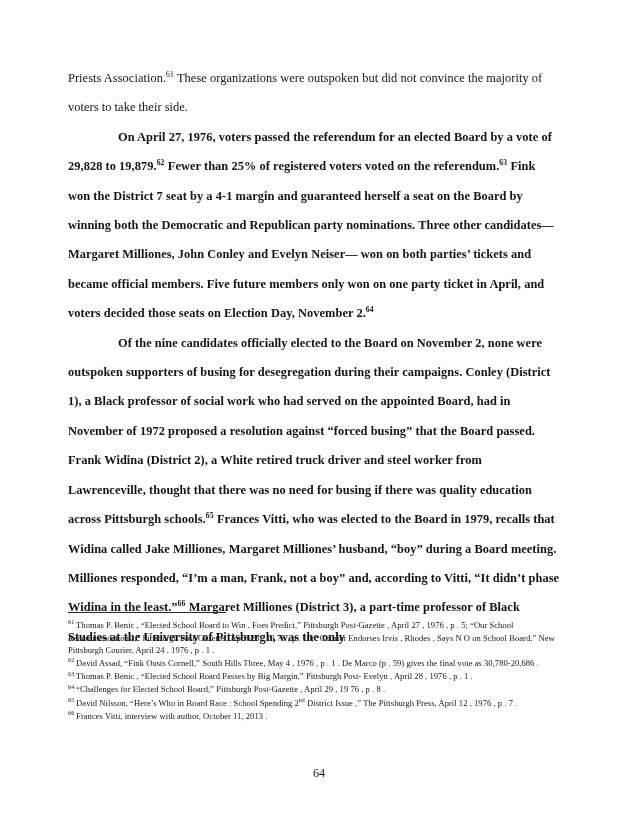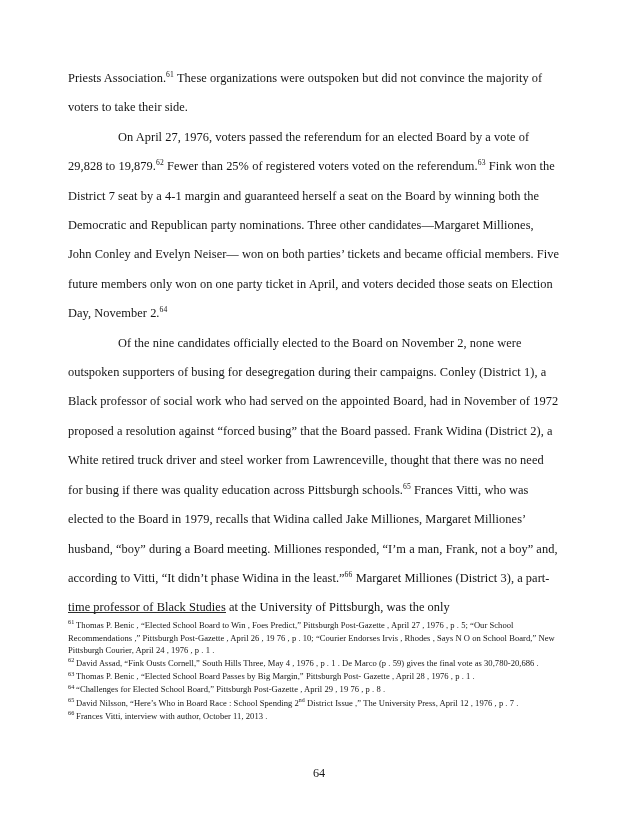--- a/index.html
+++ b/index.html
@@ -38,20 +38,21 @@
     text-align: left;
     color: #141414;
     letter-spacing: 0.05px;
   }
   .para {
     margin: 0;
     text-indent: 0;
   }
   .para.indented {
     text-indent: 50px;
+    font-weight: bold;
   }
   sup.fn {
     font-size: 7.6px;
     vertical-align: super;
     line-height: 0;
     letter-spacing: 0.2px;
   }
 
   
   .footnote-area {
@@ -111,22 +112,22 @@
       <p class="para">Priests Association.<sup class="fn">61</sup>  These organizations were outspoken but did not convince the majority of voters to take their side.</p>
       <p class="para indented">On April 27, 1976, voters passed the referendum for an elected Board by a vote of 29,828 to 19,879.<sup class="fn">62</sup>  Fewer than 25% of registered voters voted on the referendum.<sup class="fn">63</sup>  Fink won the District 7 seat by a 4-1 margin and guaranteed herself a seat on the Board by winning both the Democratic and Republican party nominations.  Three other candidates—Margaret Milliones, John Conley and Evelyn Neiser— won on both parties’ tickets and became official members.  Five future members only won on one party ticket in April, and voters decided those seats on Election Day, November 2.<sup class="fn">64</sup></p>
       <p class="para indented">Of the nine candidates officially elected to the Board on November 2, none were outspoken supporters of busing for desegregation during their campaigns.  Conley (District 1), a Black professor of social work who had served on the appointed Board, had in November of 1972 proposed a resolution against “forced busing” that the Board passed.  Frank Widina (District 2), a White retired truck driver and steel worker from Lawrenceville, thought that there was no need for busing if there was quality education across Pittsburgh schools.<sup class="fn">65</sup>  Frances Vitti, who was elected to the Board in 1979, recalls that Widina called Jake Milliones, Margaret Milliones’ husband, “boy” during a Board meeting.  Milliones responded, “I’m a man, Frank, not a boy” and, according to Vitti, “It didn’t phase Widina in the least.”<sup class="fn">66</sup>  Margaret Milliones (District 3), a part-time professor of Black Studies at the University of Pittsburgh, was the only</p>
     </div>
 
   <div class="footnote-area">
     <div class="footnote-rule"></div>
     <div class="footnotes" id="footnotes-root">
         <p class="footnote"><span class="fn-num">61</span>Thomas P. Benic , “Elected School Board to Win , Foes Predict,” <span class="it">Pittsburgh Post-Gazette</span> , April 27 , 1976 , p . 5; “Our  School Recommendations ,” <span class="it">Pittsburgh Post-Gazette</span> , April 26 , 19 76 , p . 10; “Courier Endorses Irvis , Rhodes , Says N O on School Board,” <span class="it">New  Pittsburgh Courier</span>, April 24 , 1976 , p . 1 .</p>
         <p class="footnote"><span class="fn-num">62</span>David Assad, “Fink Ousts  Cornell,” <span class="it">South Hills Three</span>, May 4 , 1976 , p . 1 .  De Marco (p . 59) gives the final vote as 30,780-20,686 .</p>
-        <p class="footnote"><span class="fn-num">63</span>Thomas P. Benic , “Elected School Board Passes by Big Margin,” <span class="it">Pittsburgh Post- Gazette</span> , April 28 , 1976 , p . 1 .</p>
+        <p class="footnote"><span class="fn-num">63</span>Thomas P. Benic , “Elected School Board Passes by Big Margin,” <span class="it">Pittsburgh Post- Evelyn</span> , April 28 , 1976 , p . 1 .</p>
         <p class="footnote"><span class="fn-num">64</span>“Challenges for Elected School Board,” <span class="it">Pittsburgh Post-Gazette</span> , April 29 , 19 76 , p . 8 .</p>
-        <p class="footnote"><span class="fn-num">65</span>David Nilsson, “Here’s Who in Board Race :  School Spending 2<span class="ord">nd</span> District Issue ,” <span class="it">The University Press</span>, April 12 , 1976 , p . 7 .</p>
+        <p class="footnote"><span class="fn-num">65</span>David Nilsson, “Here’s Who in Board Race :  School Spending 2<span class="ord">nd</span> District Issue ,” <span class="it">The Pittsburgh Press</span>, April 12 , 1976 , p . 7 .</p>
         <p class="footnote"><span class="fn-num">66</span>Frances Vitti, interview with author, October 11, 2013 .</p>
       </div>
   </div>
 
   <div class="page-number">64</div>
 
 </div>
 
 </body></html>

